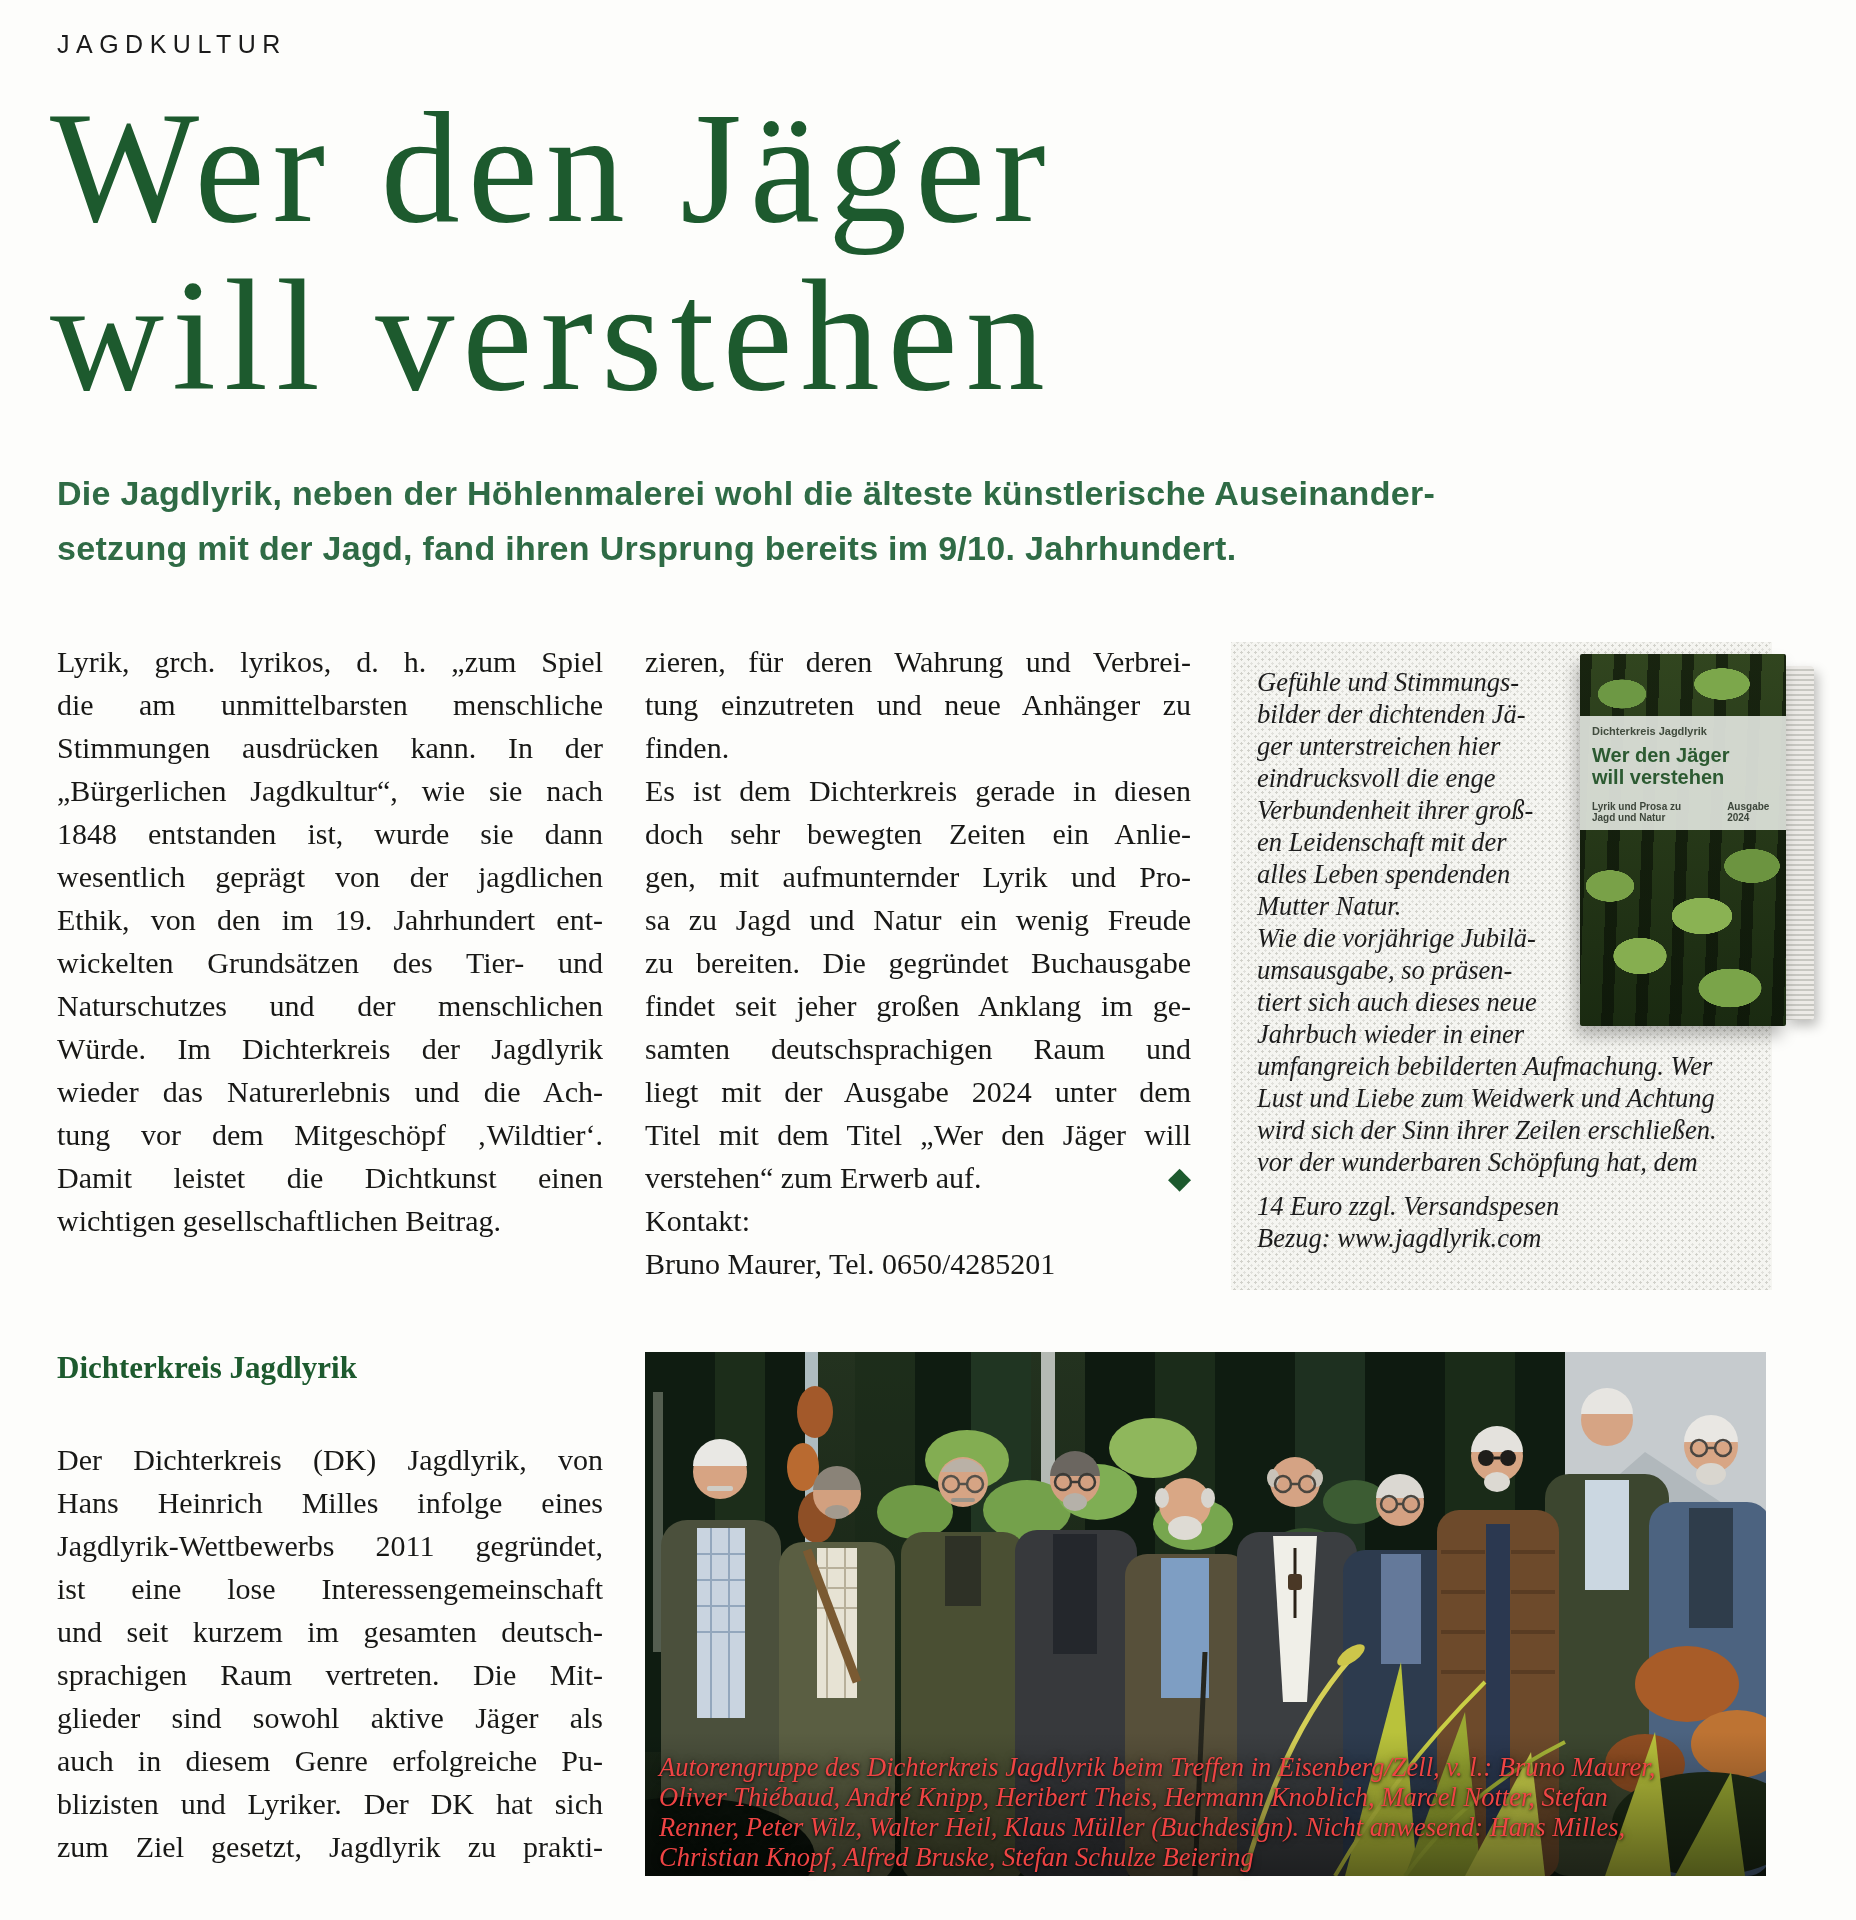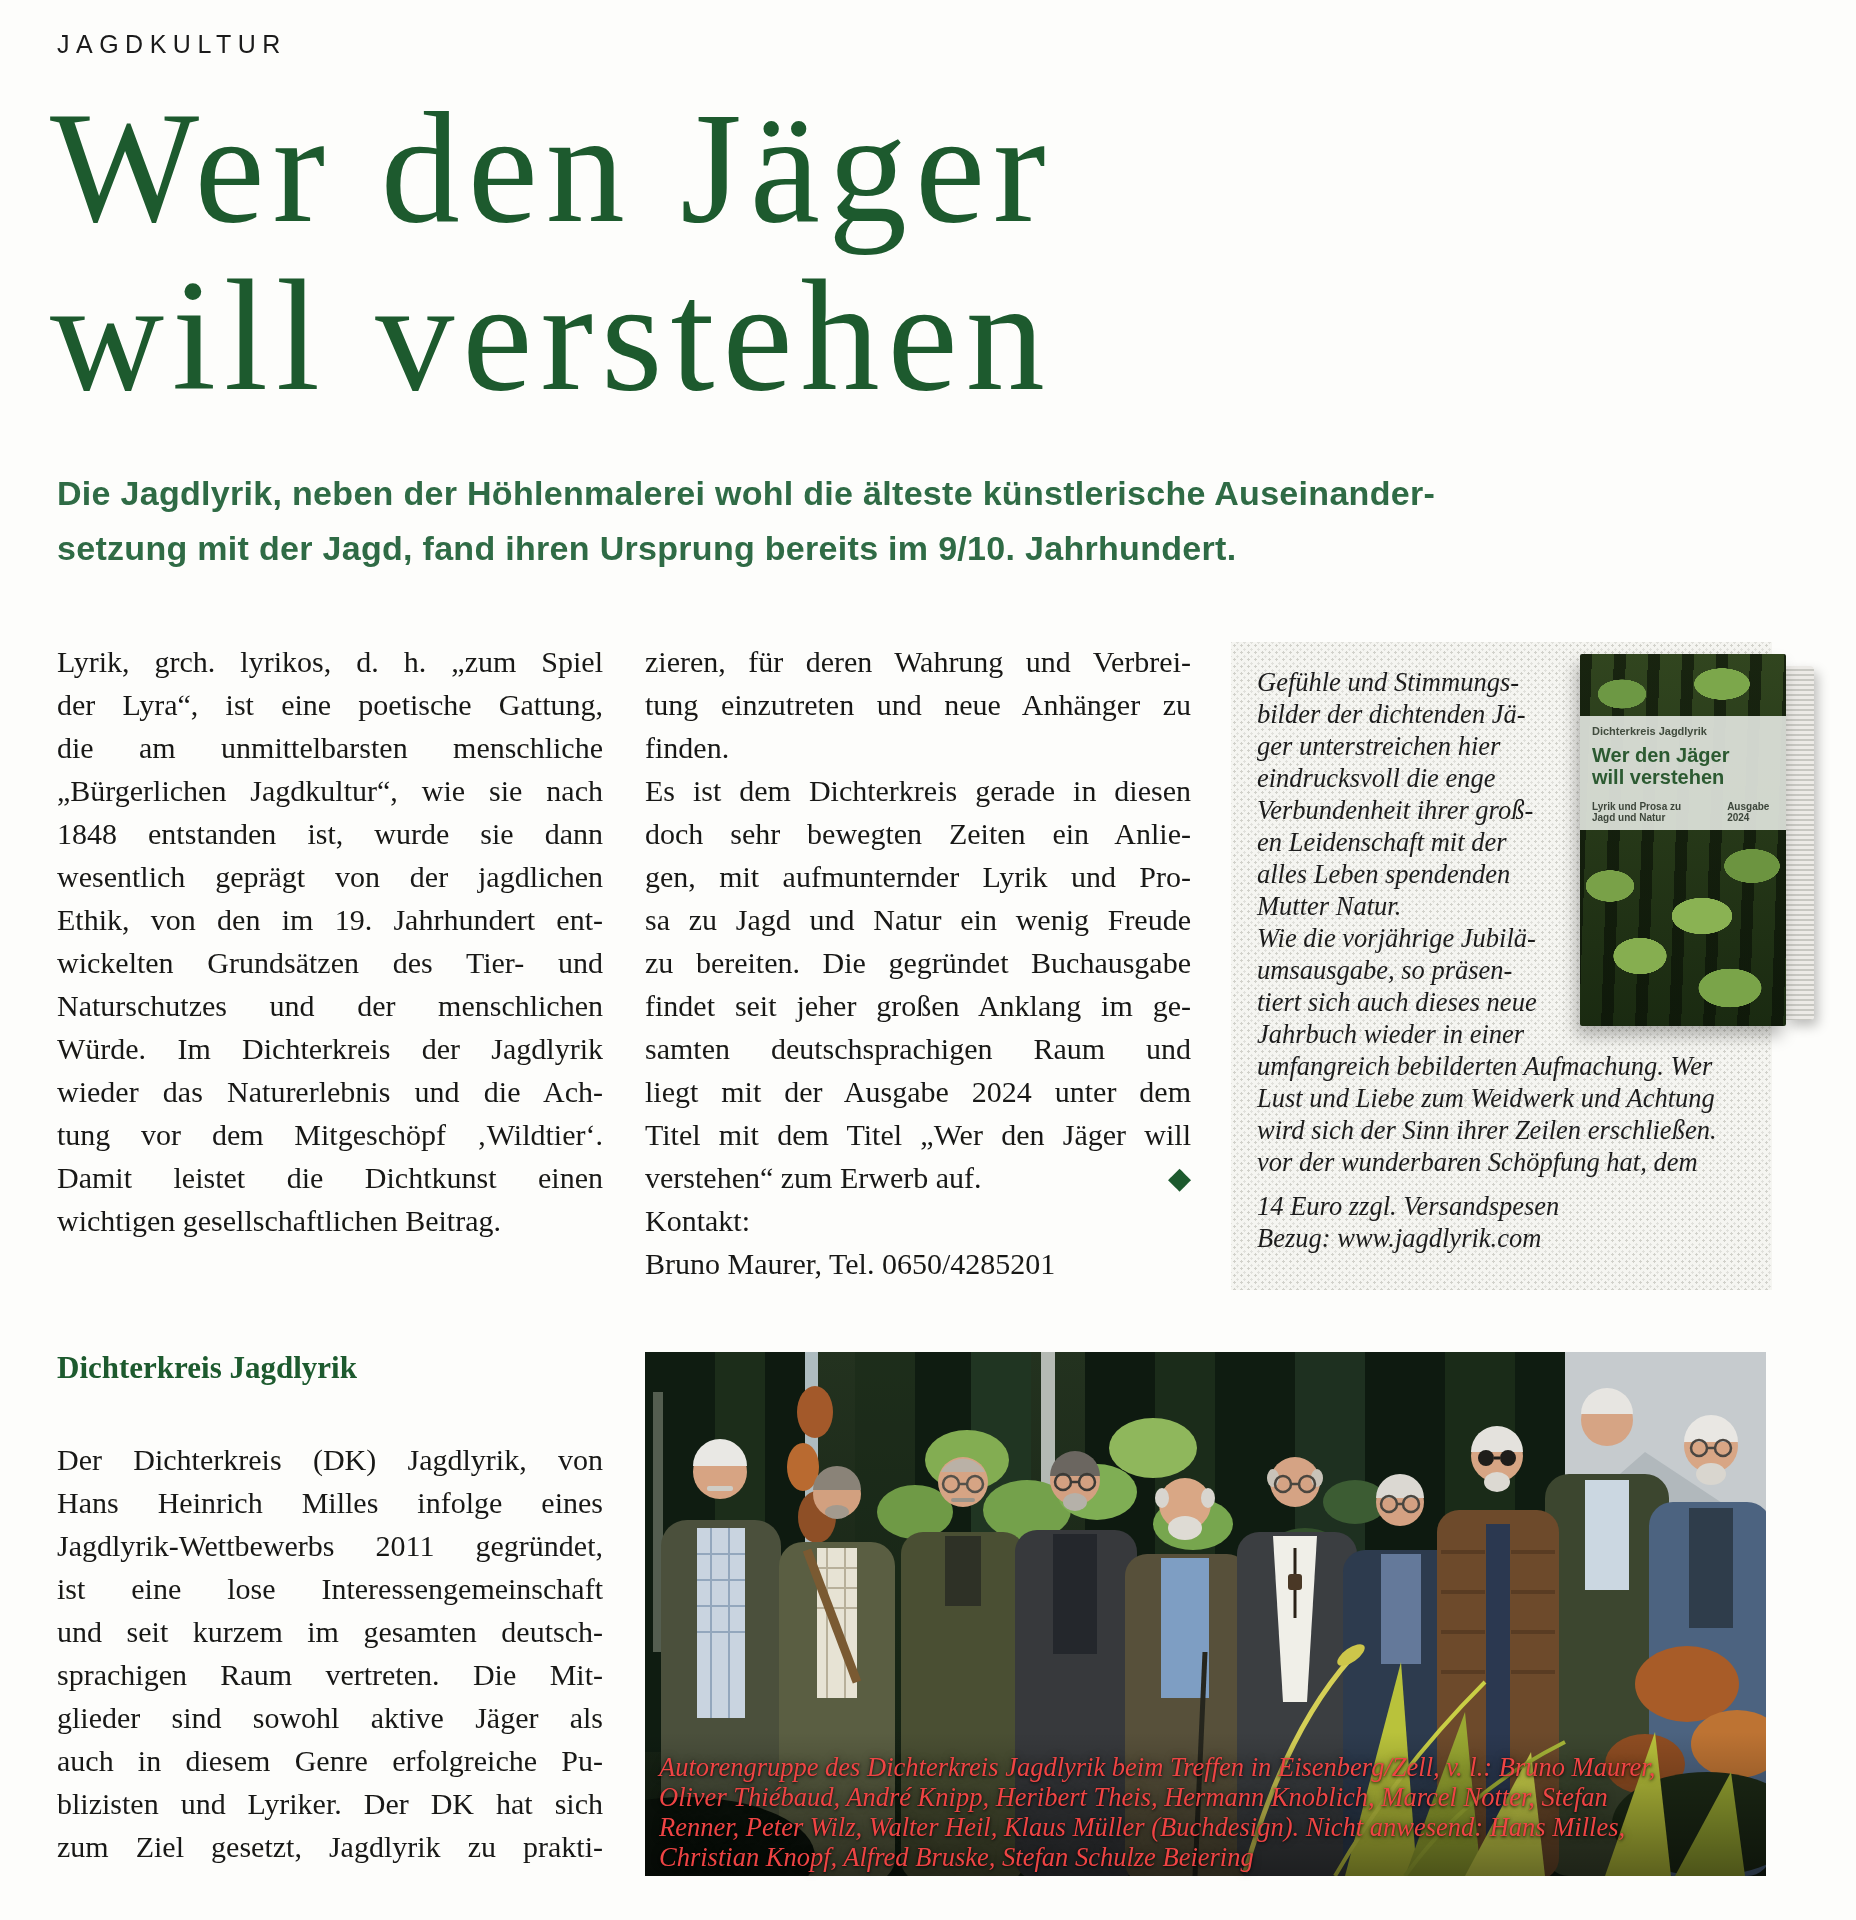--- a/index.html
+++ b/index.html
@@ -120,22 +120,22 @@
     <div>will verstehen</div>
   </div>
 
   <div class="abs deck">
     <div>Die Jagdlyrik, neben der Höhlenmalerei wohl die älteste künstlerische Auseinander-</div>
     <div>setzung mit der Jagd, fand ihren Ursprung bereits im 9/10. Jahrhundert.</div>
   </div>
 
   <div class="col col1 jlines para-end">
       <div>Lyrik, grch. lyrikos,  d. h.  „zum Spiel</div>
-      <div>der Lyra“, ist eine poetische Gattung,</div>
       <div>die am unmittelbarsten menschliche</div>
+      <div>Stimmungen ausdrücken kann. In der</div>
       <div>„Bürgerlichen Jagdkultur“, wie sie nach</div>
       <div>1848 entstanden ist, wurde sie dann</div>
       <div>wesentlich geprägt von der jagdlichen</div>
       <div>Ethik, von den im 19. Jahrhundert ent-</div>
       <div>wickelten Grundsätzen des Tier- und</div>
       <div>Naturschutzes und der menschlichen</div>
       <div>Würde. Im Dichterkreis der Jagdlyrik</div>
       <div>wieder das Naturerlebnis und die Ach-</div>
       <div>tung vor dem Mitgeschöpf ‚Wildtier‘.</div>
       <div>Damit leistet die Dichtkunst einen</div>

